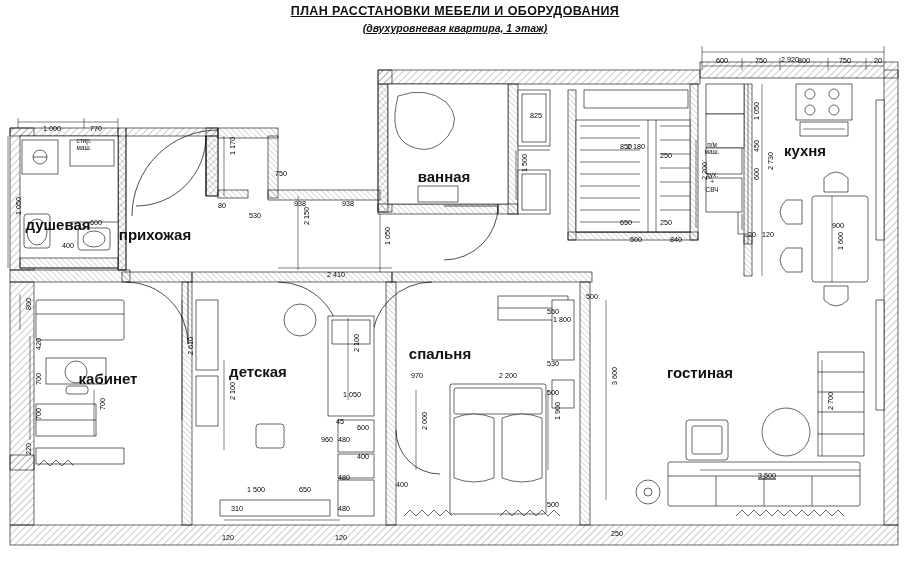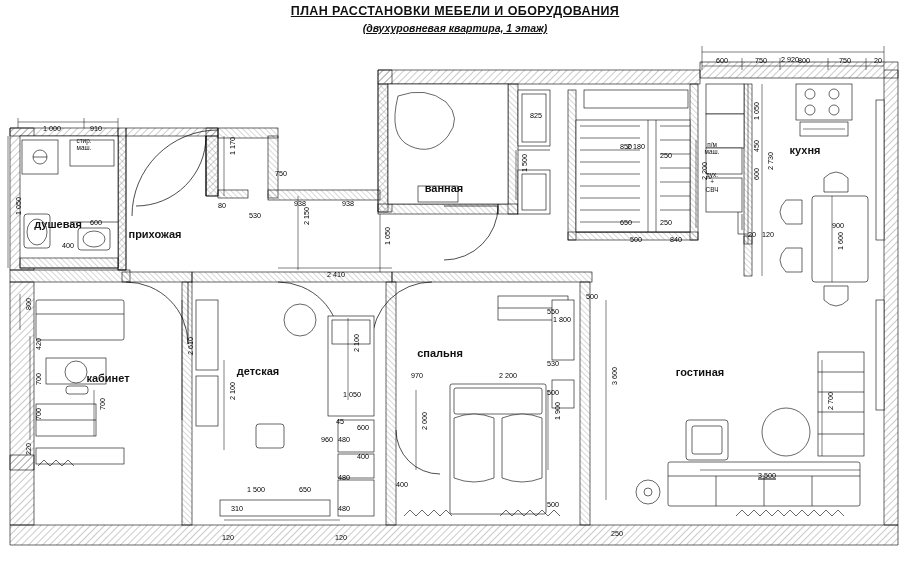--- a/index.html
+++ b/index.html
@@ -2,21 +2,21 @@
 <html><head>
 <meta charset="utf-8">
 <style>
   html,body{margin:0;padding:0;background:#ffffff;}
   body{width:910px;height:562px;position:relative;overflow:hidden;
        font-family:"Liberation Sans", sans-serif;color:#111;}
   #plan{position:absolute;left:0;top:0;width:910px;height:562px;}
   .ttl{position:absolute;width:100%;text-align:center;text-decoration:underline;}
   .ttl.main{top:4px;font-size:12.5px;font-weight:bold;letter-spacing:.4px;}
   .ttl.sub{top:22px;font-size:10.5px;font-style:italic;font-weight:bold;}
-  .room{position:absolute;font-size:11px;font-weight:bold;white-space:nowrap;}
+  .room{position:absolute;font-size:15px;font-weight:bold;white-space:nowrap;}
   .dim{position:absolute;font-size:7.2px;color:#000;white-space:nowrap;}
   .dimv{position:absolute;font-size:7.2px;color:#000;white-space:nowrap;
         transform-origin:0 0;transform:rotate(-90deg);}
   .boxtxt{position:absolute;font-size:6.4px;line-height:1.12;text-align:center;white-space:pre-line;}
 </style>
 </head>
 <body>
 
 <svg id="plan" viewBox="0 0 910 562">
   <defs>
@@ -315,21 +315,21 @@
       <line x1="700" y1="470" x2="860" y2="470"></line>
     </g>
   </g>
 </svg>
 
 <div class="ttl main">ПЛАН  РАССТАНОВКИ  МЕБЕЛИ  И  ОБОРУДОВАНИЯ</div>
 <div class="ttl sub">(двухуровневая квартира, 1 этаж)</div>
 
 <div class="room" id="room0" style="left: 58px; top: 200px; transform: translate(-50%, -50%); margin-top: 24px;">душевая</div>
 <div class="room" id="room1" style="left: 155px; top: 234px; transform: translate(-50%, -50%);">прихожая</div>
-<div class="room" id="room2" style="left: 444px; top: 188px; transform: translate(-50%, -50%);">ванная</div>
+<div class="room" id="room2" style="left: 444px; top: 176px; transform: translate(-50%, -50%);">ванная</div>
 <div class="room" id="room3" style="left: 805px; top: 150px; transform: translate(-50%, -50%);">кухня</div>
 <div class="room" id="room4" style="left: 108px; top: 378px; transform: translate(-50%, -50%);">кабинет</div>
 <div class="room" id="room5" style="left: 258px; top: 371px; transform: translate(-50%, -50%);">детская</div>
 <div class="room" id="room6" style="left: 440px; top: 353px; transform: translate(-50%, -50%);">спальня</div>
 <div class="room" id="room7" style="left: 700px; top: 372px; transform: translate(-50%, -50%);">гостиная</div>
 
 <div id="appl-layer">
     <div class="boxtxt" style="left: 67px; top: 135px; width: 34px; height: 18px; display: flex; align-items: center; justify-content: center;">стир.
 маш.</div>
     <div class="boxtxt" style="left: 699px; top: 138px; width: 26px; height: 20px; display: flex; align-items: center; justify-content: center;">п/м
@@ -339,21 +339,21 @@
 СВЧ</div>
   </div>
 <div id="dimh-layer">
     <div class="dim" style="left: 790px; top: 59px; transform: translate(-50%, -50%);">2 920</div>
     <div class="dim" style="left: 722px; top: 60px; transform: translate(-50%, -50%);">600</div>
     <div class="dim" style="left: 761px; top: 60px; transform: translate(-50%, -50%);">750</div>
     <div class="dim" style="left: 804px; top: 60px; transform: translate(-50%, -50%);">800</div>
     <div class="dim" style="left: 845px; top: 60px; transform: translate(-50%, -50%);">750</div>
     <div class="dim" style="left: 878px; top: 60px; transform: translate(-50%, -50%);">20</div>
     <div class="dim" style="left: 52px; top: 128px; transform: translate(-50%, -50%);">1 000</div>
-    <div class="dim" style="left: 96px; top: 128px; transform: translate(-50%, -50%);">910</div>
+    <div class="dim" style="left: 96px; top: 128px; transform: translate(-50%, -50%);">770</div>
     <div class="dim" style="left: 96px; top: 222px; transform: translate(-50%, -50%);">600</div>
     <div class="dim" style="left: 68px; top: 245px; transform: translate(-50%, -50%);">400</div>
     <div class="dim" style="left: 222px; top: 205px; transform: translate(-50%, -50%);">80</div>
     <div class="dim" style="left: 255px; top: 215px; transform: translate(-50%, -50%);">530</div>
     <div class="dim" style="left: 300px; top: 203px; transform: translate(-50%, -50%);">938</div>
     <div class="dim" style="left: 348px; top: 203px; transform: translate(-50%, -50%);">938</div>
     <div class="dim" style="left: 281px; top: 173px; transform: translate(-50%, -50%);">750</div>
     <div class="dim" style="left: 536px; top: 115px; transform: translate(-50%, -50%);">825</div>
     <div class="dim" style="left: 626px; top: 146px; transform: translate(-50%, -50%);">850</div>
     <div class="dim" style="left: 636px; top: 146px; transform: translate(-50%, -50%);">2 180</div>

